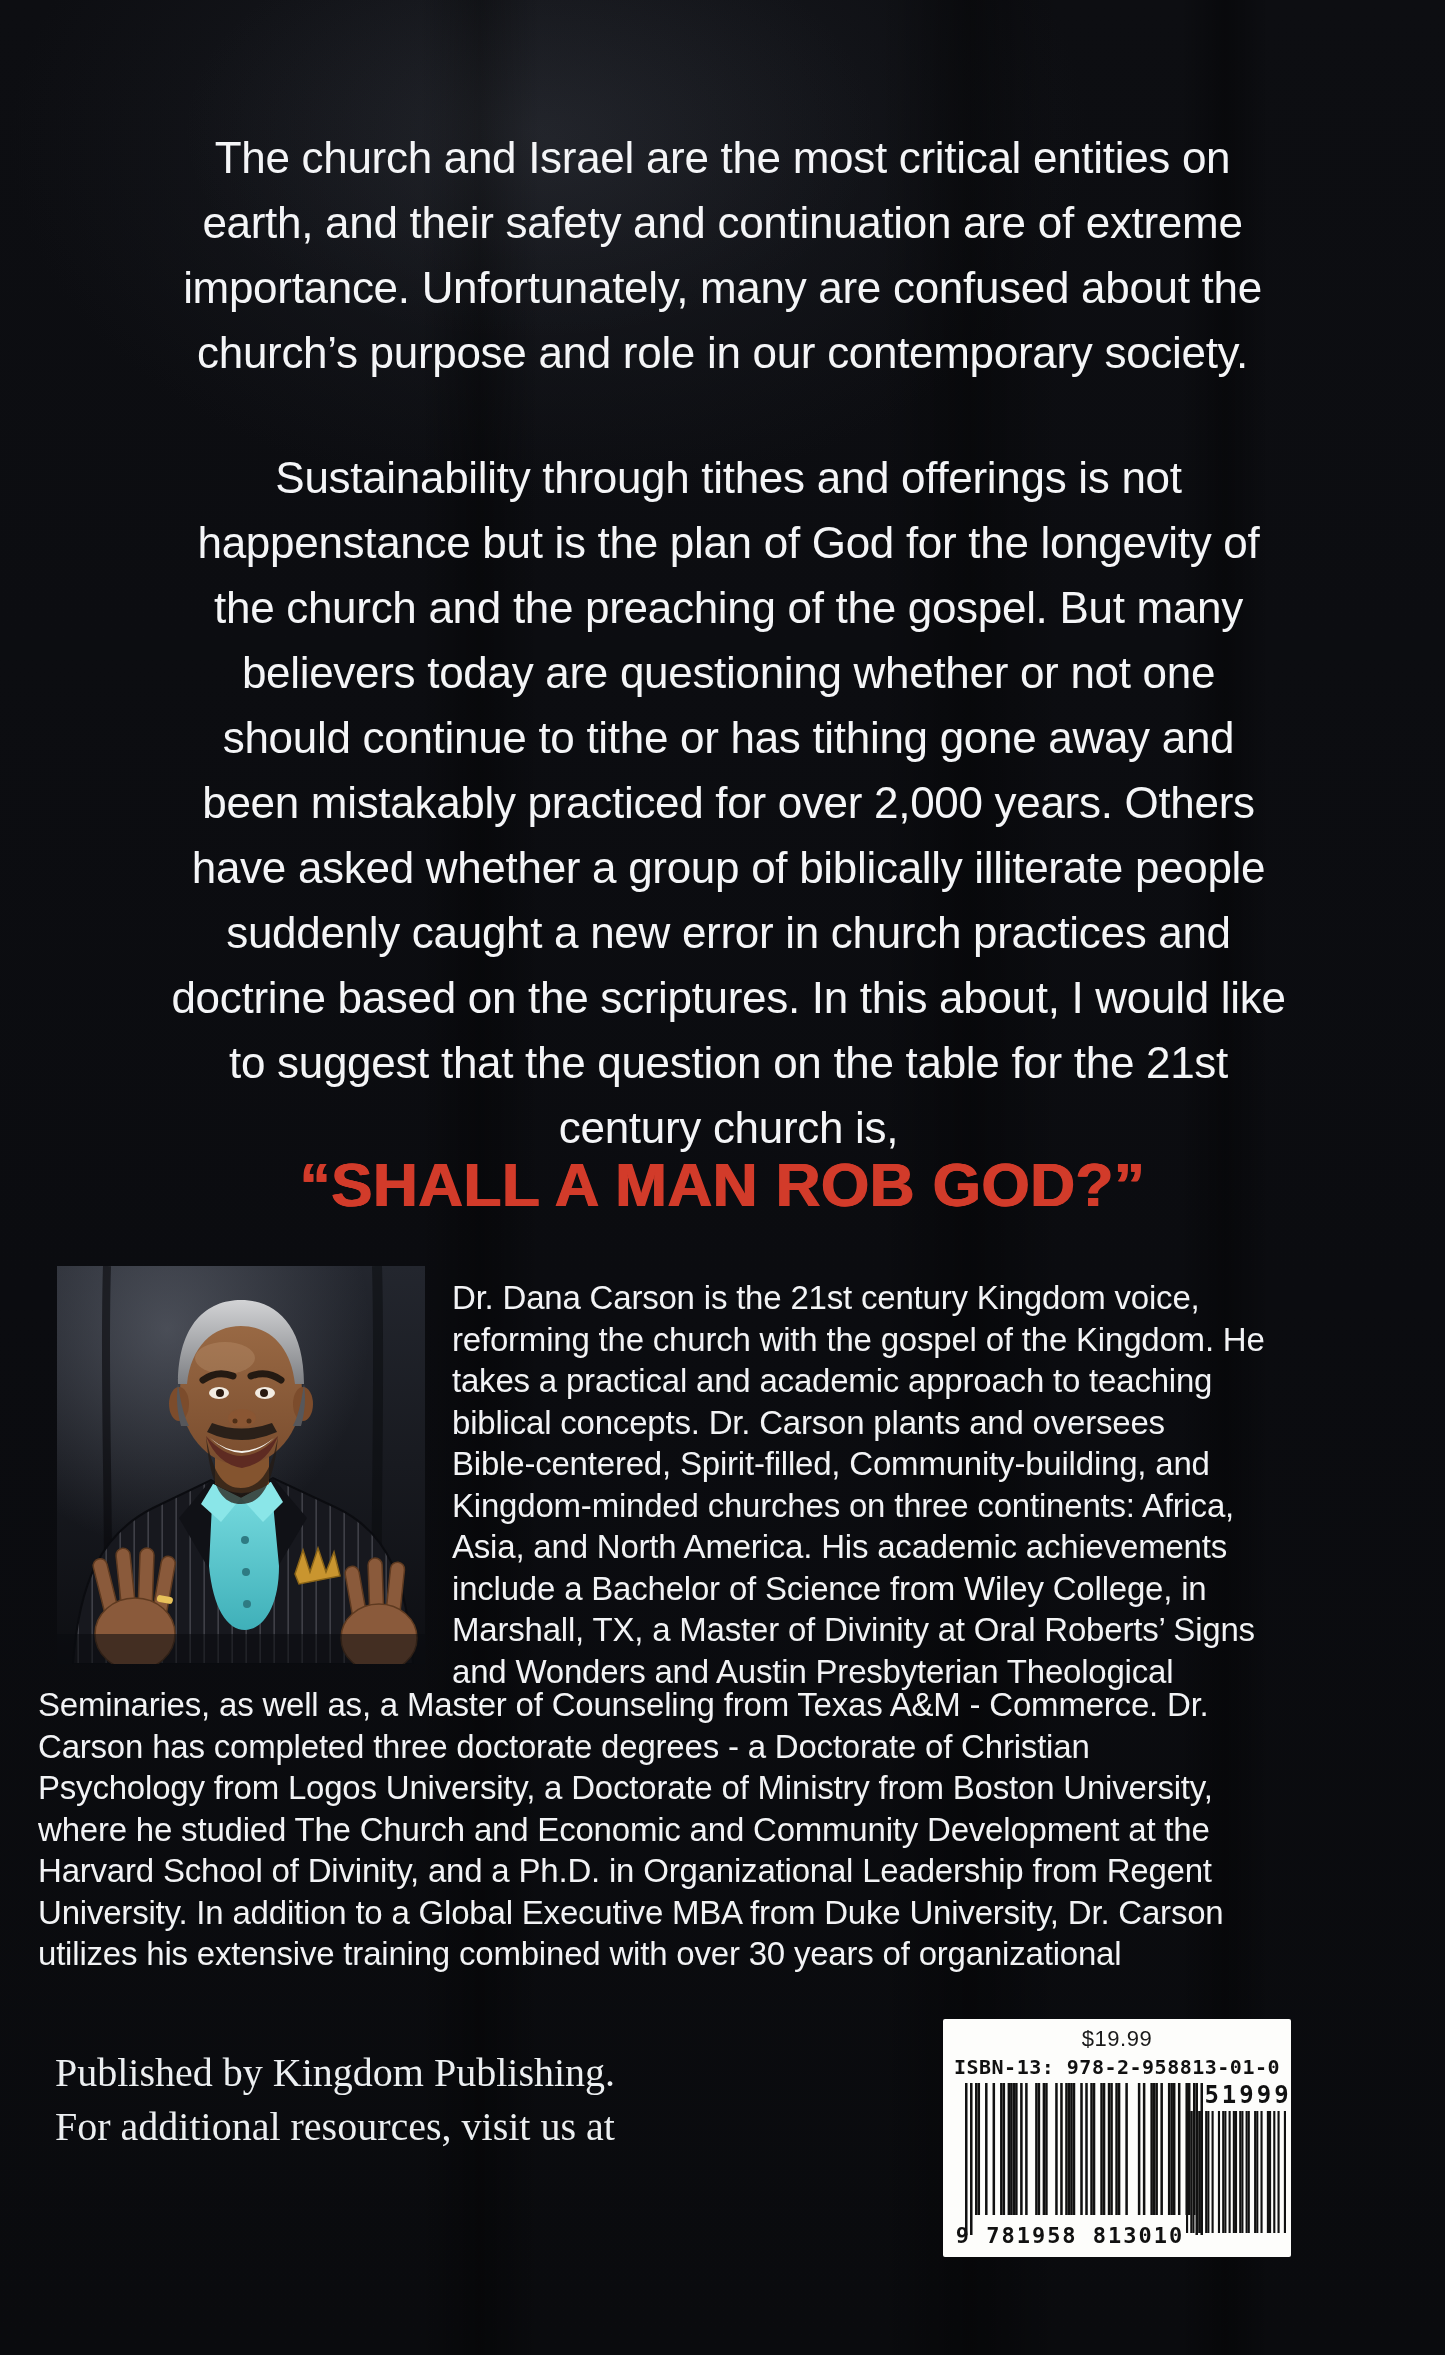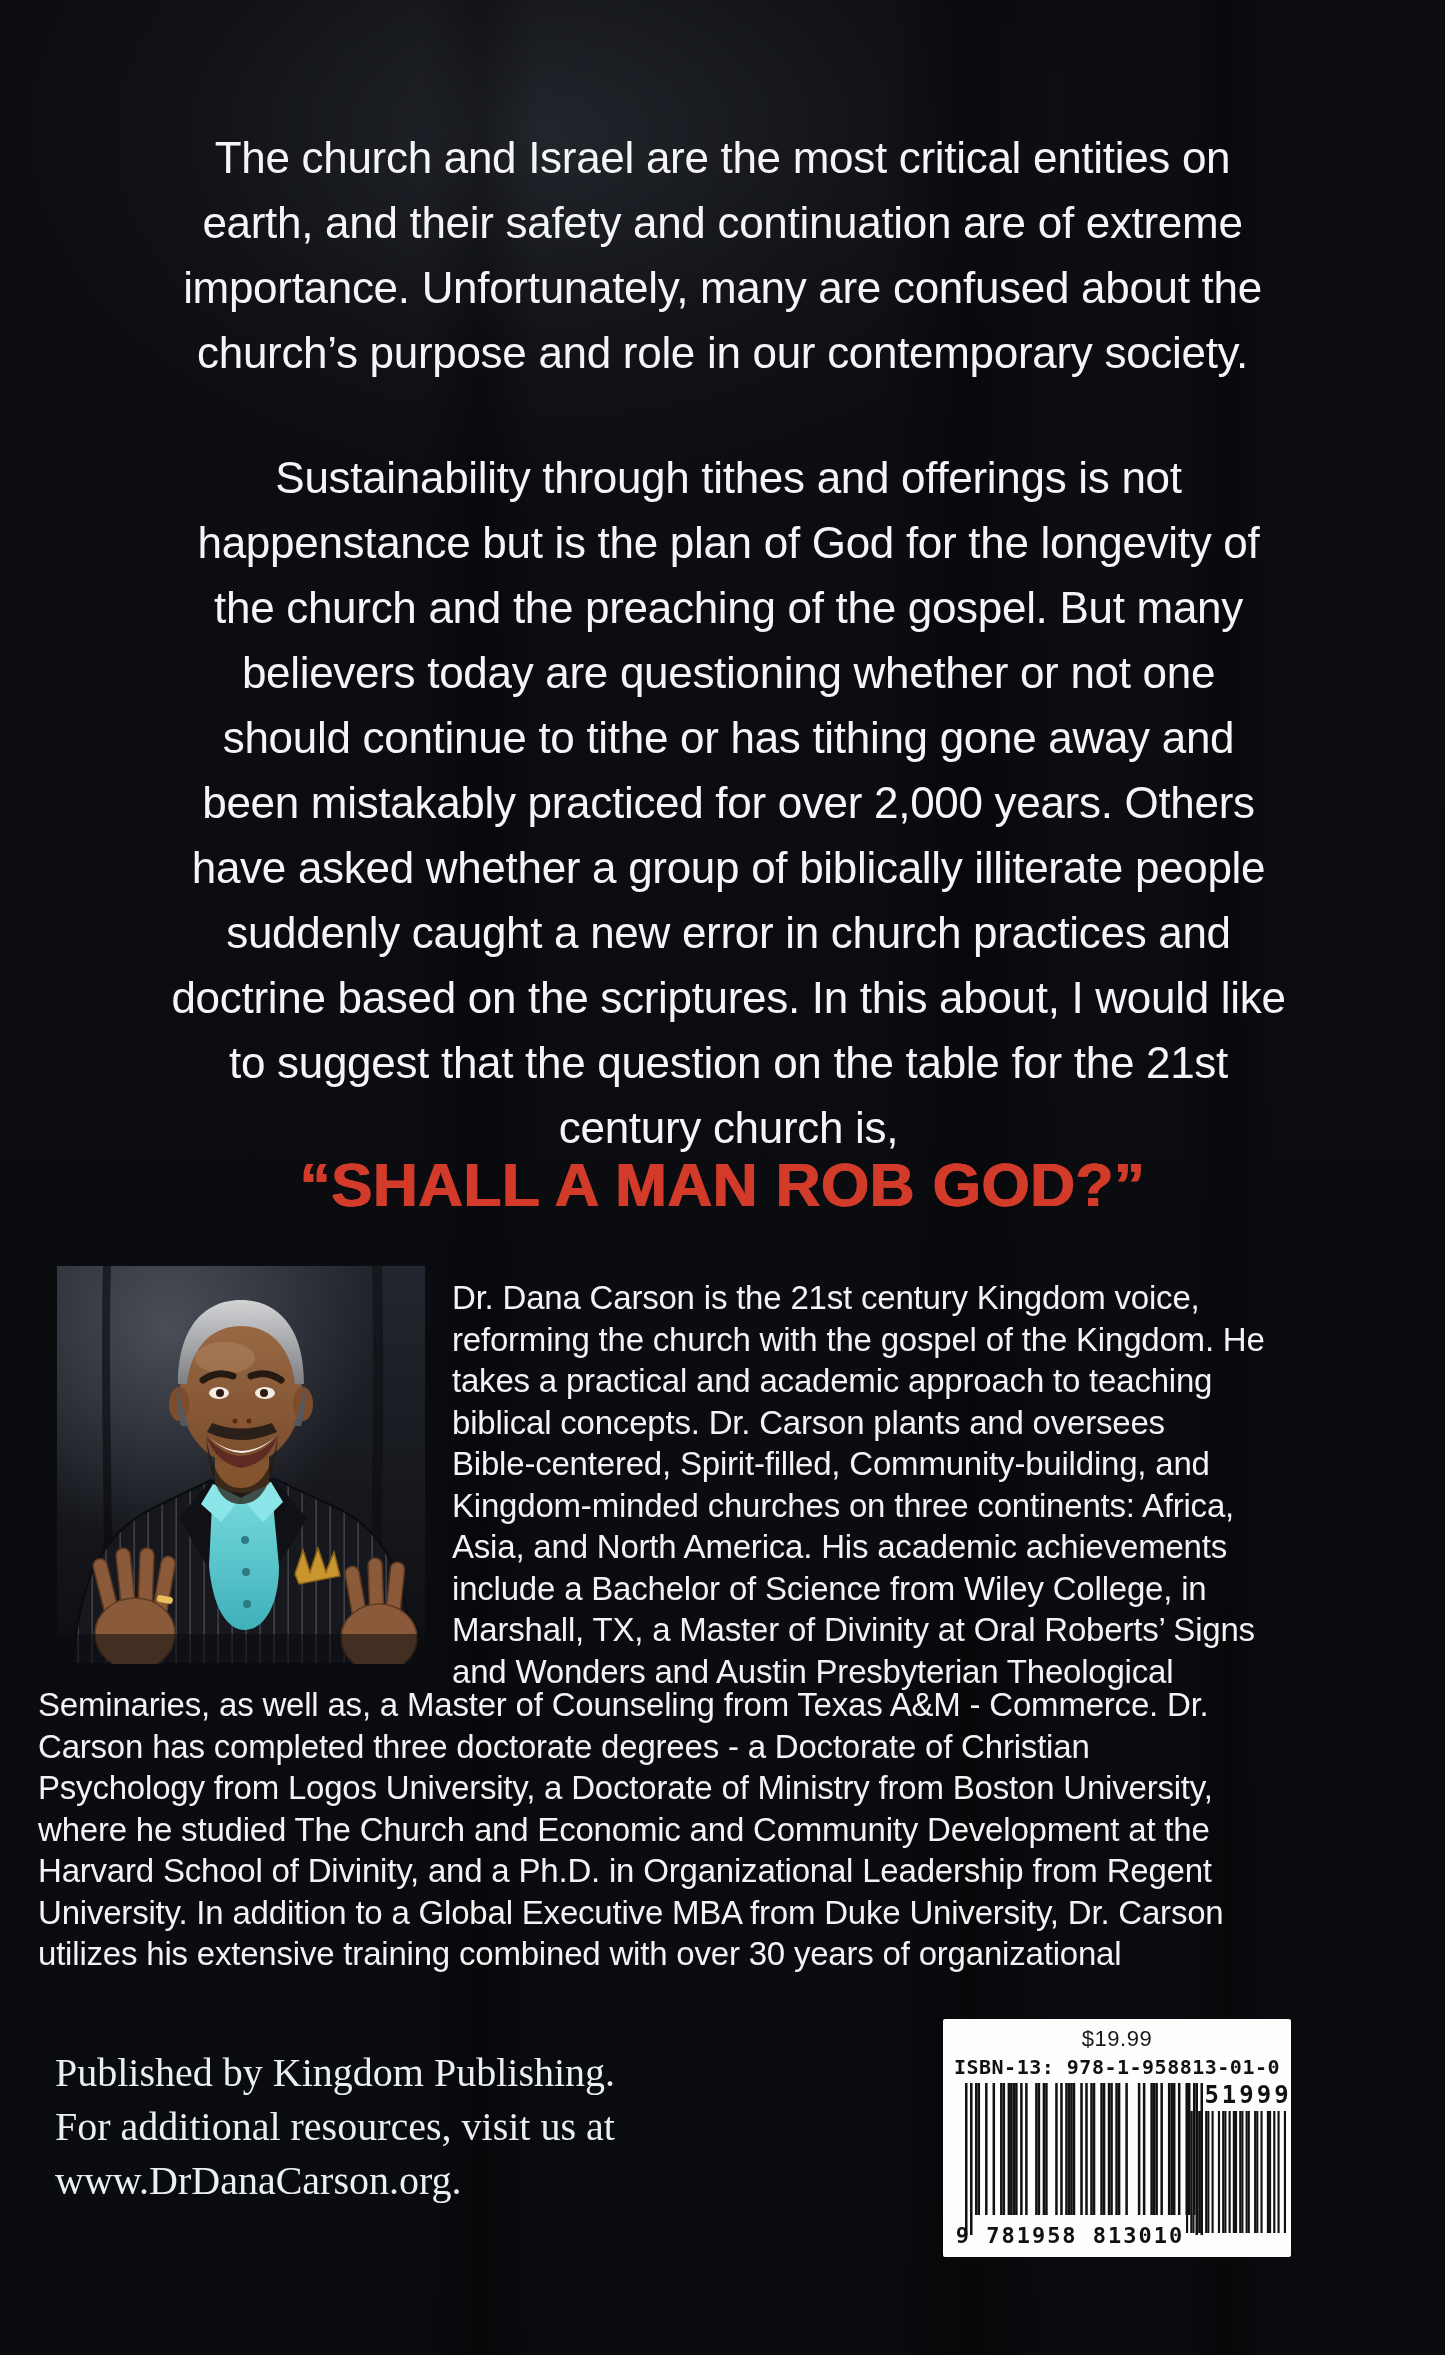--- a/index.html
+++ b/index.html
@@ -204,26 +204,25 @@
       <div class="line">Psychology from Logos University, a Doctorate of Ministry from Boston University,</div>
       <div class="line">where he studied The Church and Economic and Community Development at the</div>
       <div class="line">Harvard School of Divinity, and a Ph.D. in Organizational Leadership from Regent</div>
       <div class="line">University. In addition to a Global Executive MBA from Duke University, Dr. Carson</div>
       <div class="line">utilizes his extensive training combined with over 30 years of organizational</div>
     </div>
 
   <div class="publisher">
       <div class="line">Published by Kingdom Publishing.</div>
       <div class="line">For additional resources, visit us at</div>
-      <div class="line">www.DrDanaCarson.org.</div>
     </div>
 
   <div class="barcode-box">
     <div class="bc-price">$19.99</div>
-    <div class="bc-isbn">ISBN-13: 978-1-958813-01-0</div>
+    <div class="bc-isbn">ISBN-13: 978-2-958813-01-0</div>
     <div class="bc-main">
       <svg id="bars-main" viewBox="0 0 238 152" xmlns="http://www.w3.org/2000/svg" fill="#111">
           <rect x="0.00" y="0" width="2.51" height="152"></rect>
           <rect x="5.01" y="0" width="2.51" height="152"></rect>
           <rect x="10.02" y="0" width="2.51" height="132"></rect>
           <rect x="12.53" y="0" width="2.51" height="132"></rect>
           <rect x="20.04" y="0" width="2.51" height="132"></rect>
           <rect x="27.56" y="0" width="2.51" height="132"></rect>
           <rect x="35.07" y="0" width="2.51" height="132"></rect>
           <rect x="37.58" y="0" width="2.51" height="132"></rect>

